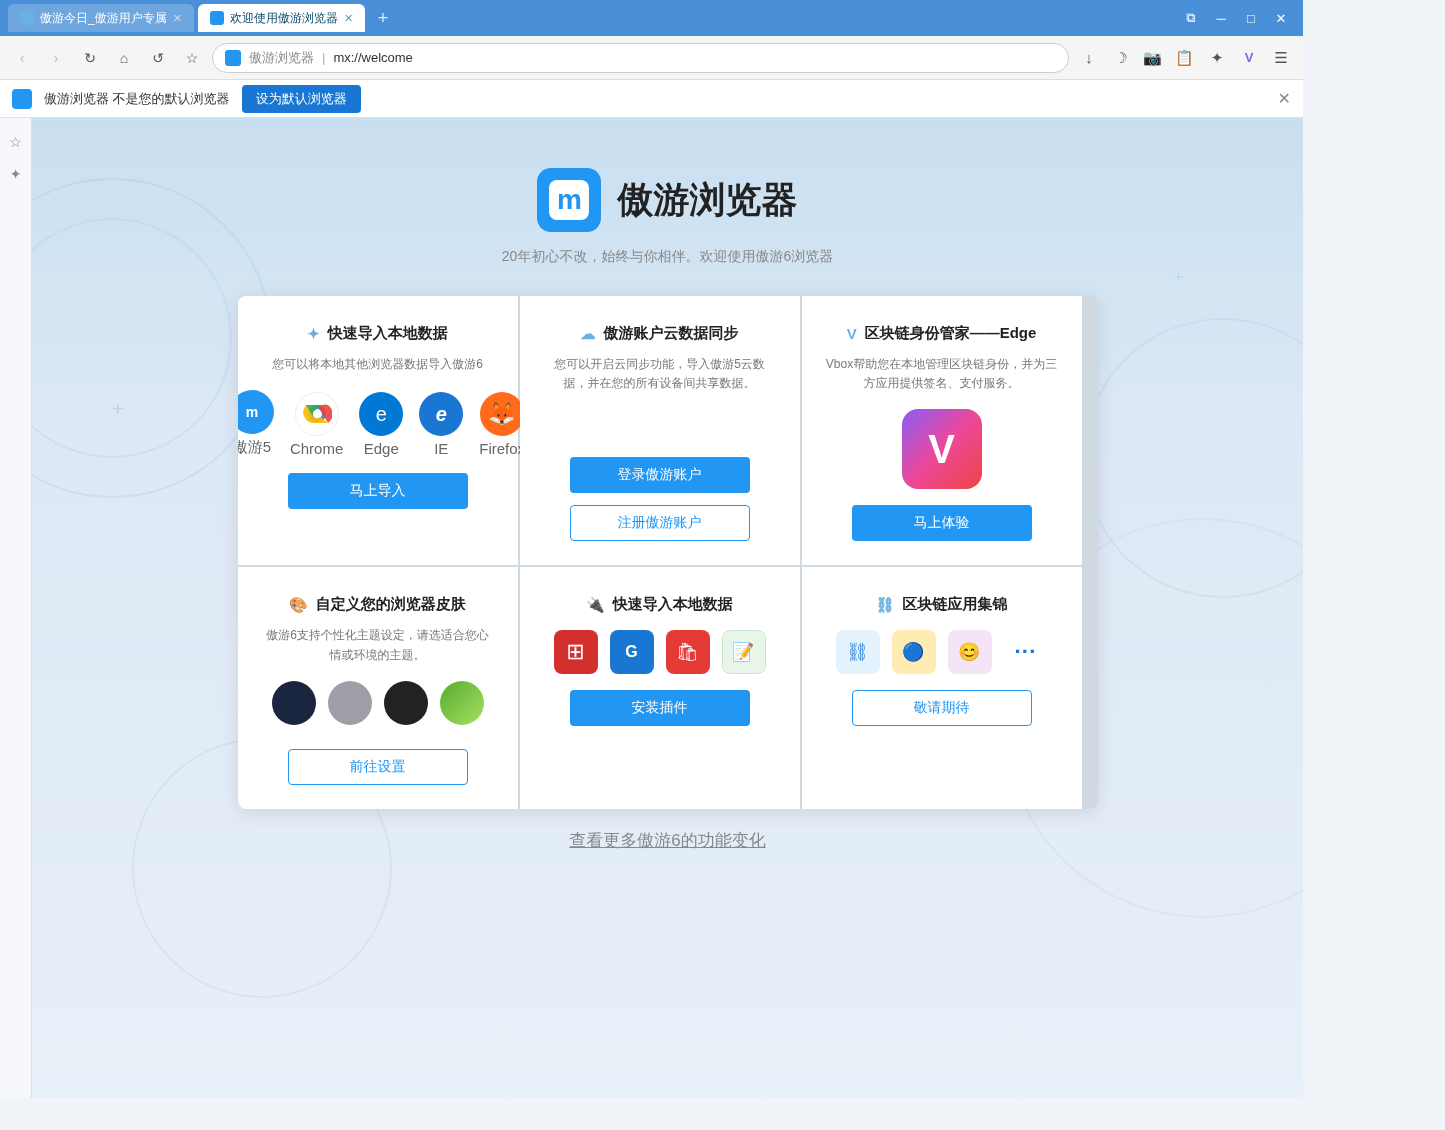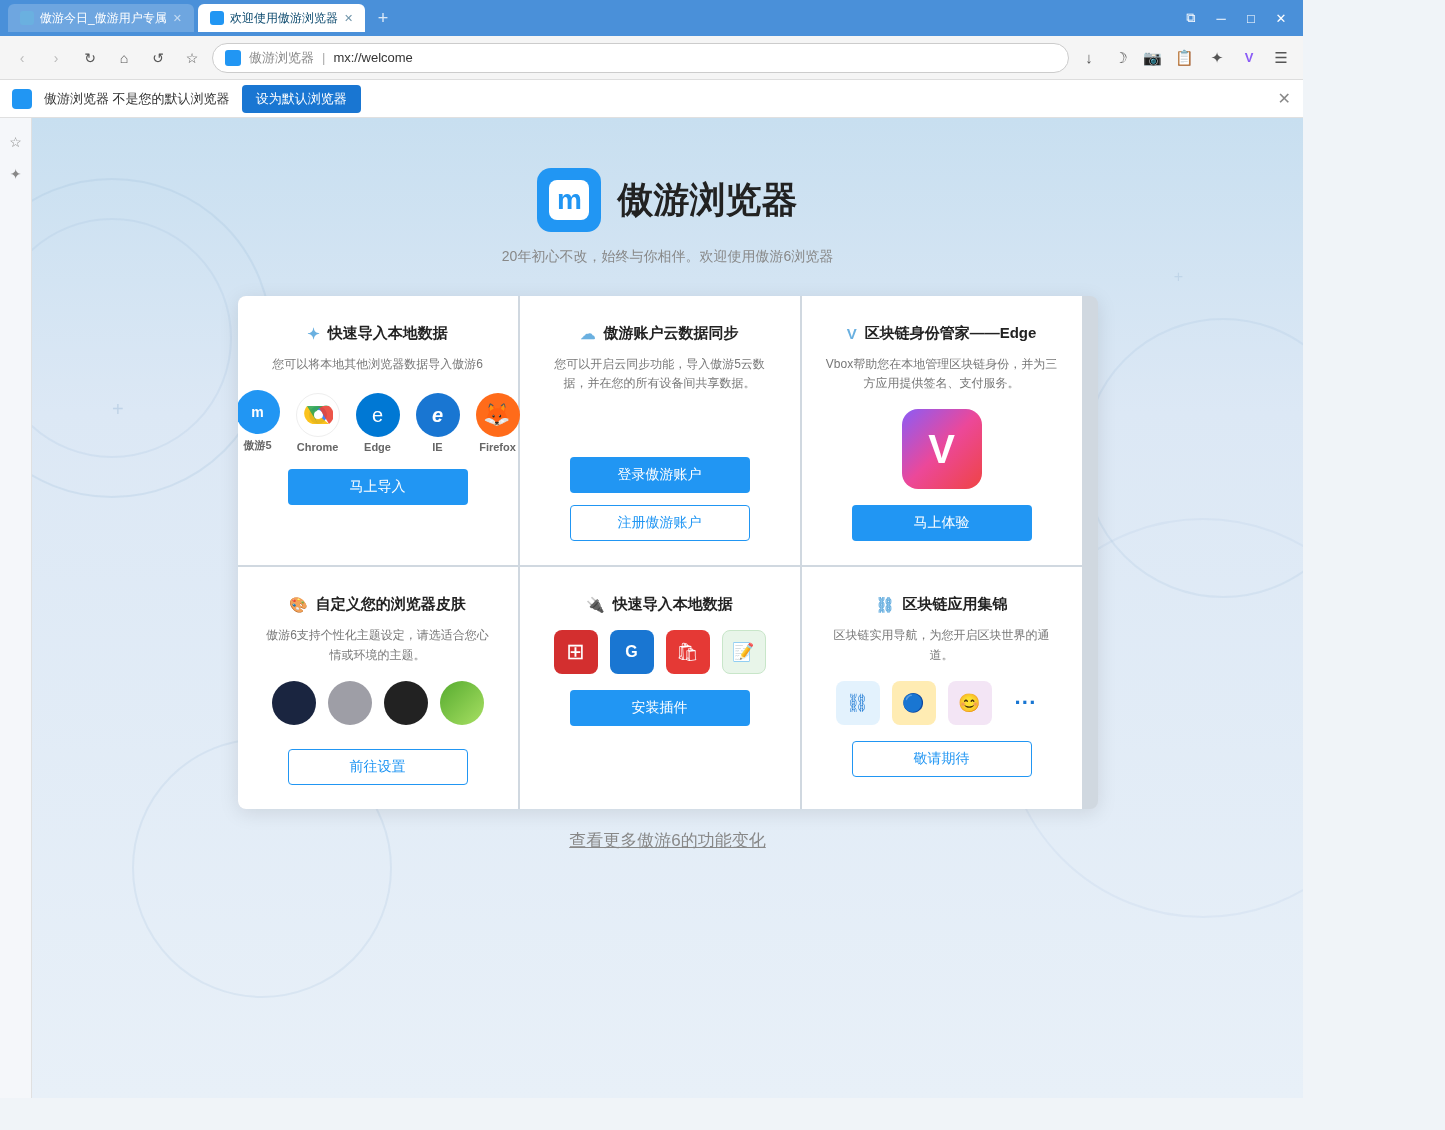--- a/index.html
+++ b/index.html
@@ -303,23 +303,22 @@
     }
     .browser-icon-circle {
       width: 44px; height: 44px;
       border-radius: 50%;
       display: flex;
       align-items: center;
       justify-content: center;
       font-size: 22px;
     }
     .browser-icon-label {
-      font-size: 11px;
+      font-size: 15px;
       color: #666;
-      font-weight: bold;
     }
     
     .mx-icon { background: #2196f3; }
     .chrome-icon { background: #fff; border: 1px solid #eee; }
     .edge-icon { background: #0078d4; }
     .ie-icon { background: #1976d2; }
     .firefox-icon { background: #ff6b1a; }
 
     .card-btn {
       width: 180px;
@@ -631,21 +630,20 @@
             </div>
           </div>
           <button class="card-btn card-btn-primary">安装插件</button>
         </div>
 
         <div class="card">
           <div class="card-title">
             <span class="card-title-icon">⛓</span>
             <span>区块链应用集锦</span>
           </div>
-          <div class="card-desc">区块链实用导航，为您开启区块世界的通道。</div>
           <div class="blockchain-icons-row">
             <div class="blockchain-icon bc-1">
               <span>⛓</span>
             </div>
             <div class="blockchain-icon bc-2">
               <span>🔵</span>
             </div>
             <div class="blockchain-icon bc-3">
               <span>😊</span>
             </div>

